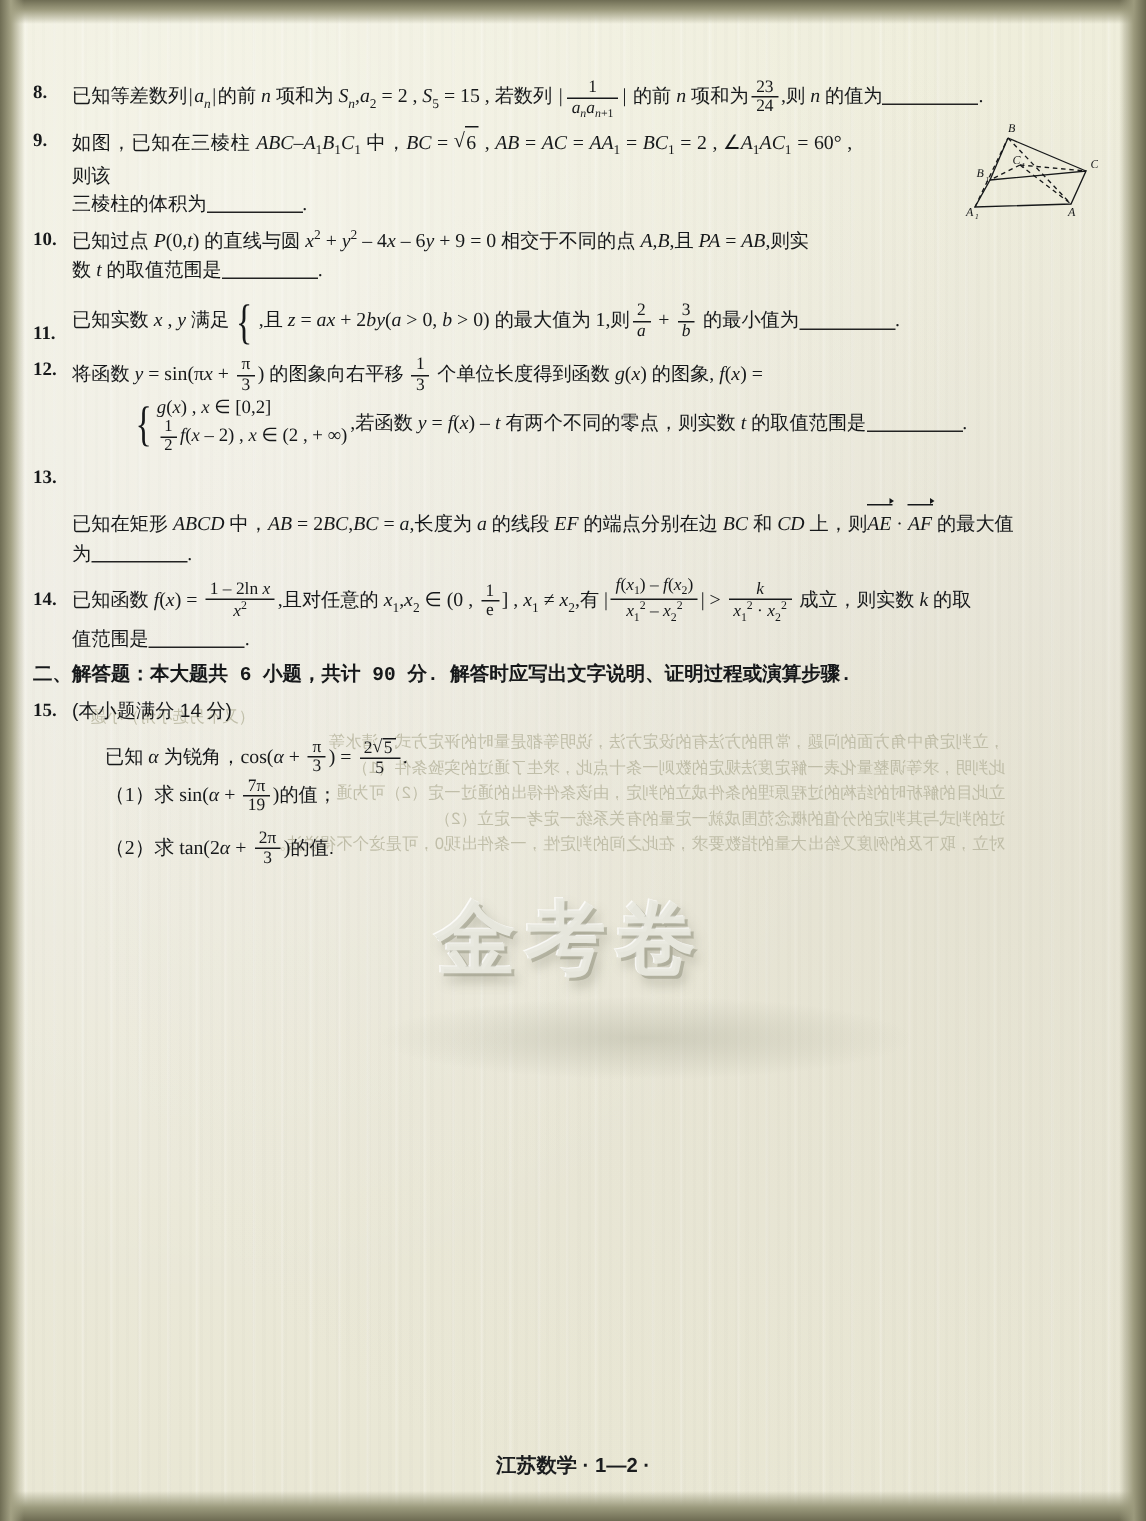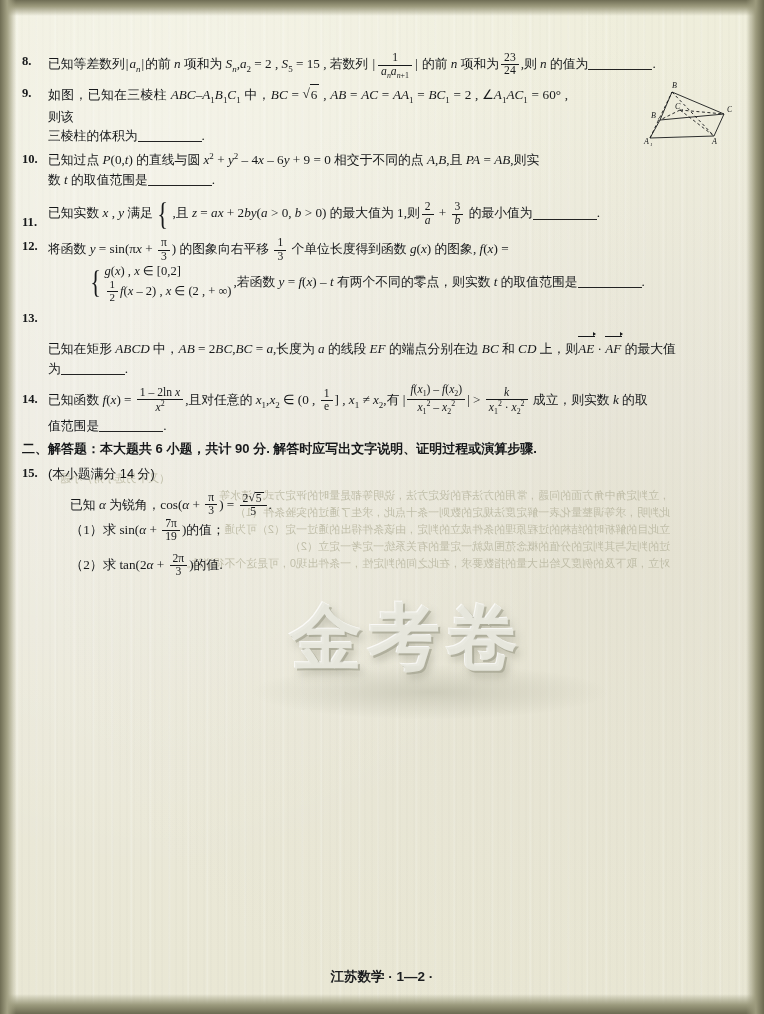--- a/index.html
+++ b/index.html
@@ -67,40 +67,40 @@
   .cases .brace{font-size:2.45em;line-height:.8;font-family:"Liberation Serif",serif;transform:scaleX(.7);}
   .cases .rows{display:inline-block;font-size:.95em;line-height:1.3;padding-left:1px;}
   .vec{position:relative;display:inline-block;margin-top:30px;}
   .vec::after{content:"";position:absolute;left:0;right:-1px;top:-.28em;height:0;border-top:1px solid #16181a;}
   .vec::before{content:"";position:absolute;right:-2px;top:-.52em;border-left:3px solid #16181a;border-top:2px solid transparent;border-bottom:2px solid transparent;}
   .abs{padding:0 1px;}
 
   
   .fig9{position:absolute;right:4px;top:-4px;width:136px;height:66px;}
   
-  .sect{font-family:Liberation Sans, sans-serif;font-weight:700;font-size:13px;margin:0 0 6px 0;}
+  .sect{font-family:Liberation Mono, monospace;font-weight:700;font-size:13px;margin:0 0 6px 0;}
   .ctr{margin-left:48px;}
 
   
   #ghost{
     position:absolute;left:60px;top:470px;width:610px;
     color:#b9b7a0;font-size:11px;line-height:1.55;
     font-family:"Liberation Sans","DejaVu Sans",sans-serif;
     transform:scaleX(-1);opacity:.85;pointer-events:none;
     text-align:justify;
   }
   #ghost .g2{text-align:right;}
 
   
   #wm{
     position:absolute;left:290px;top:590px;width:300px;height:140px;
     pointer-events:none;
   }
   #wm .txt{
-    font-family:"Liberation Serif",serif;font-weight:700;font-size:72px;
+    font-family:"Liberation Serif",serif;font-weight:700;font-size:54px;
     color:rgba(232,232,222,.95);
     text-shadow:
       2px 2px 0 rgba(150,150,130,.55),
       -1px -1px 0 rgba(255,255,255,.8),
       4px 6px 8px rgba(120,120,100,.35);
     letter-spacing:6px;white-space:nowrap;
   }
   #wm .shadow{
     position:absolute;left:-40px;top:74px;width:360px;height:56px;
     border-radius:50%;

